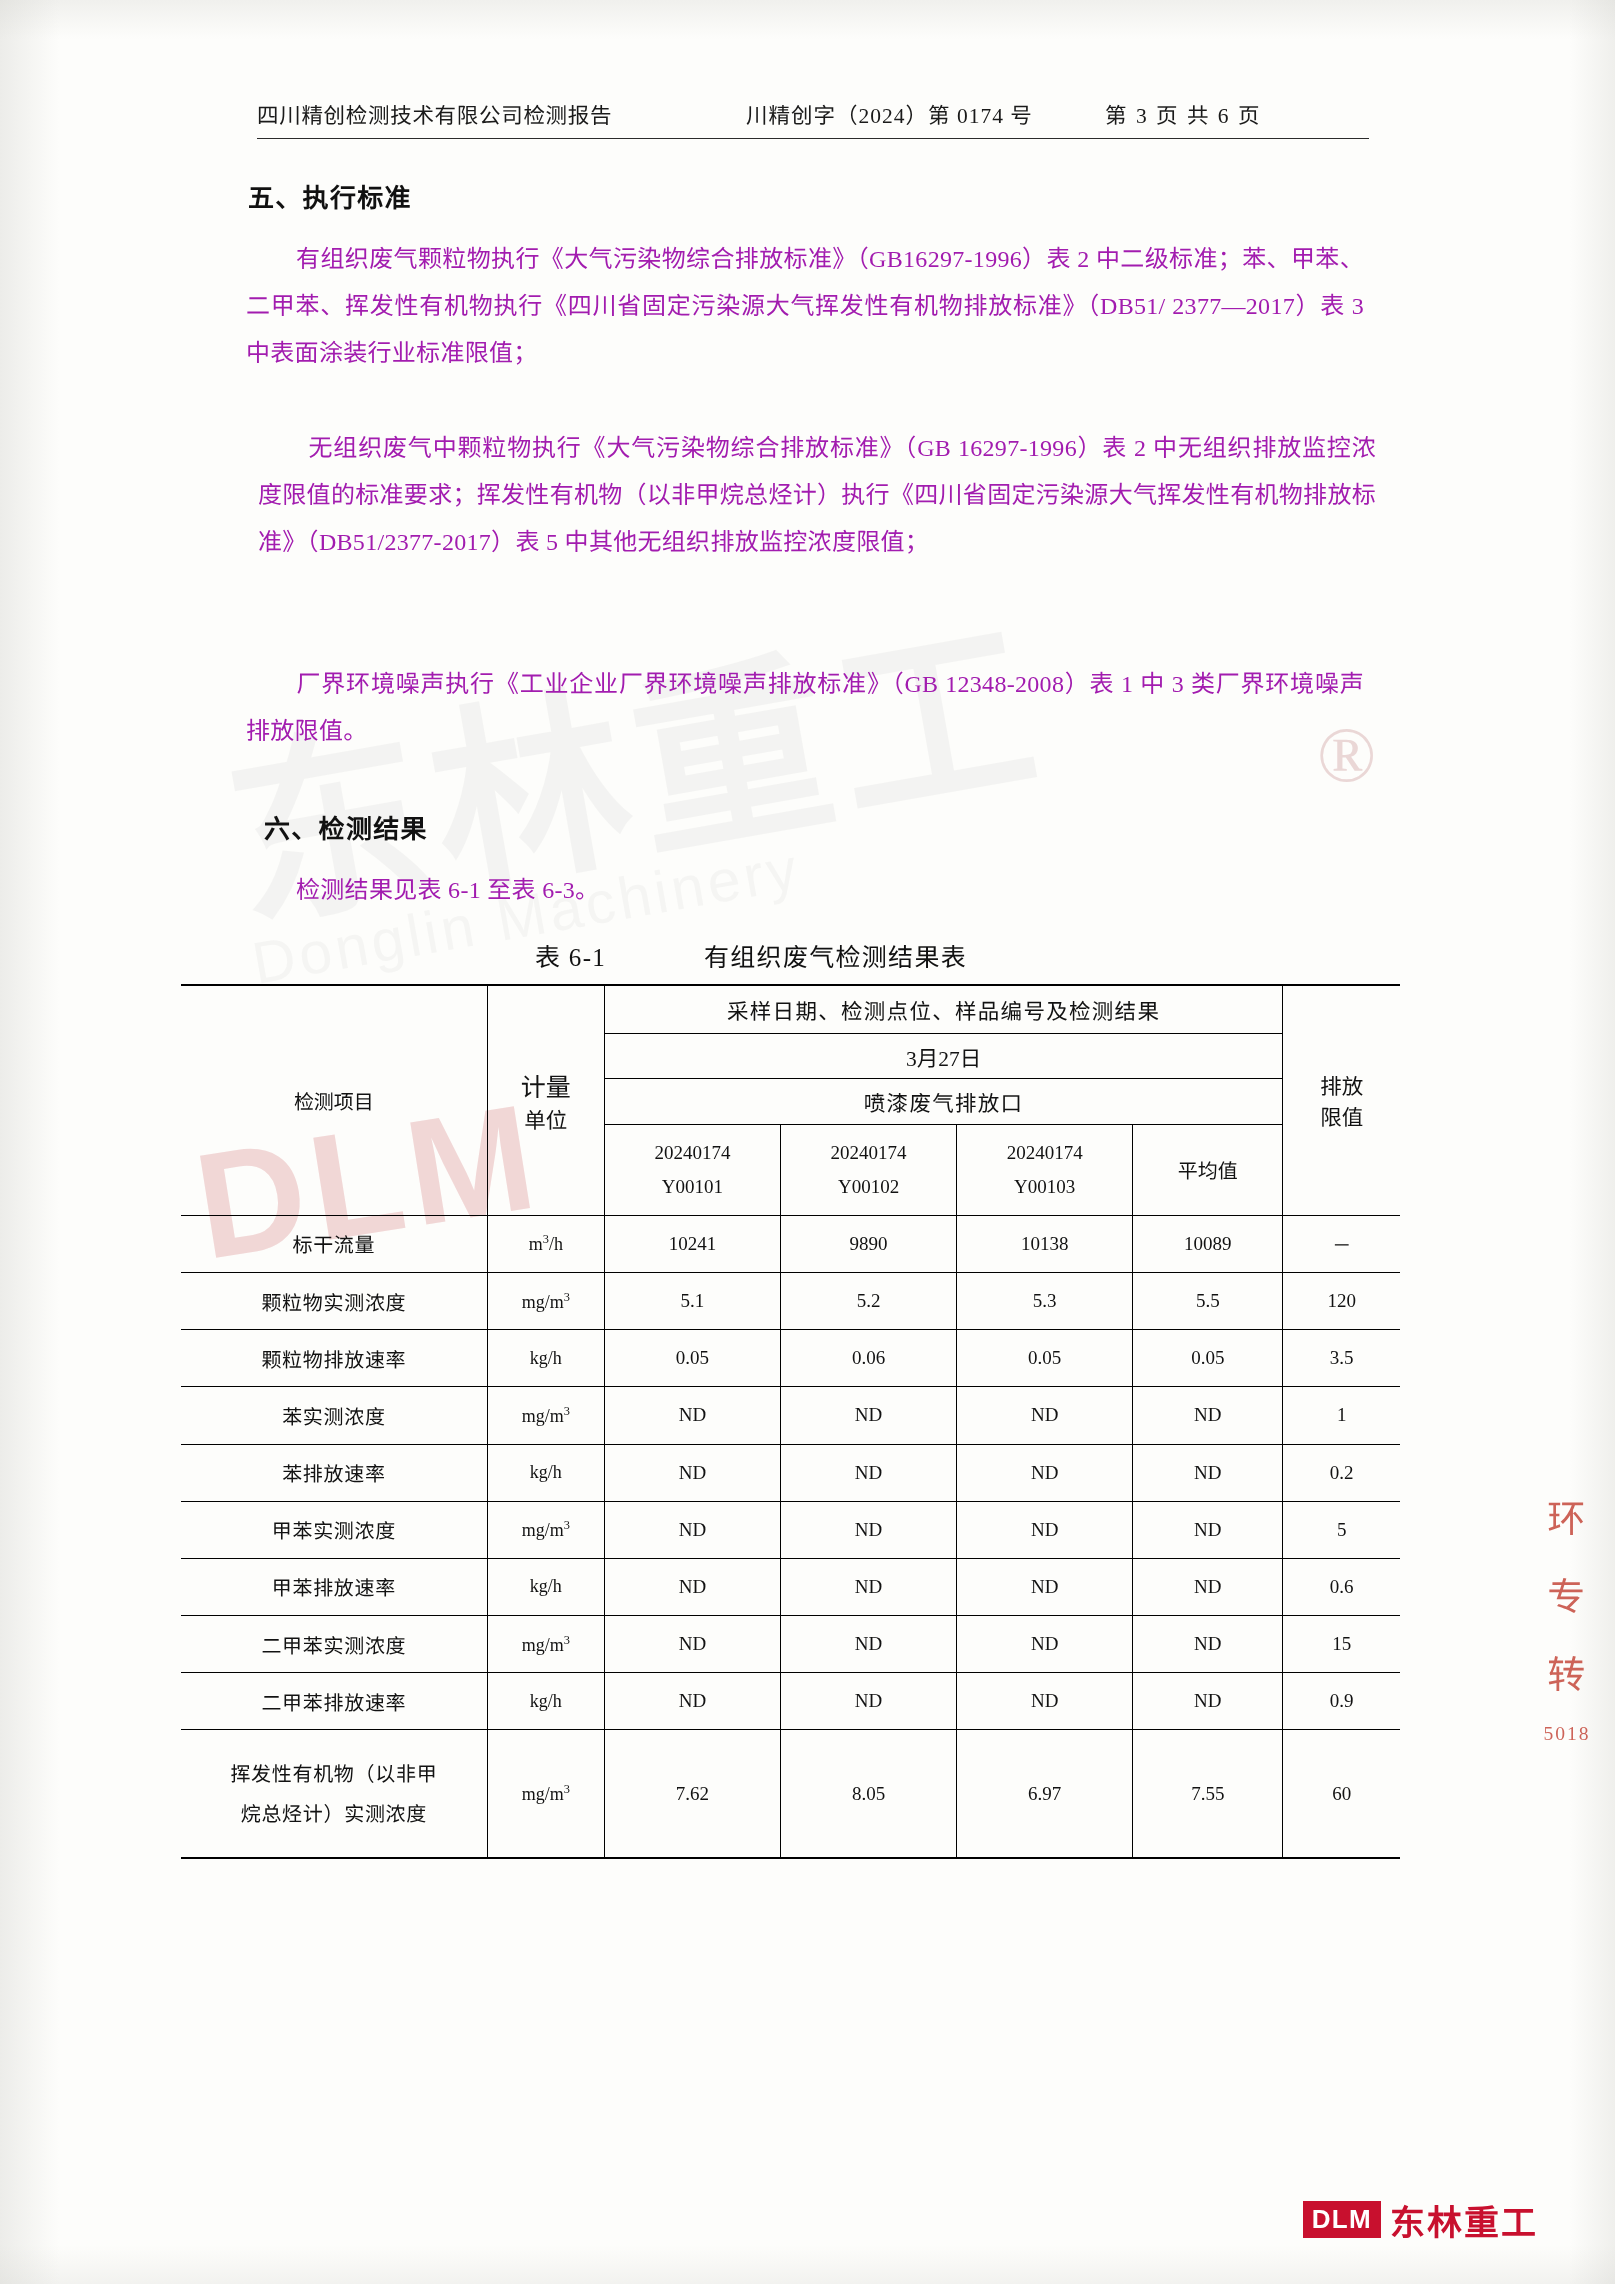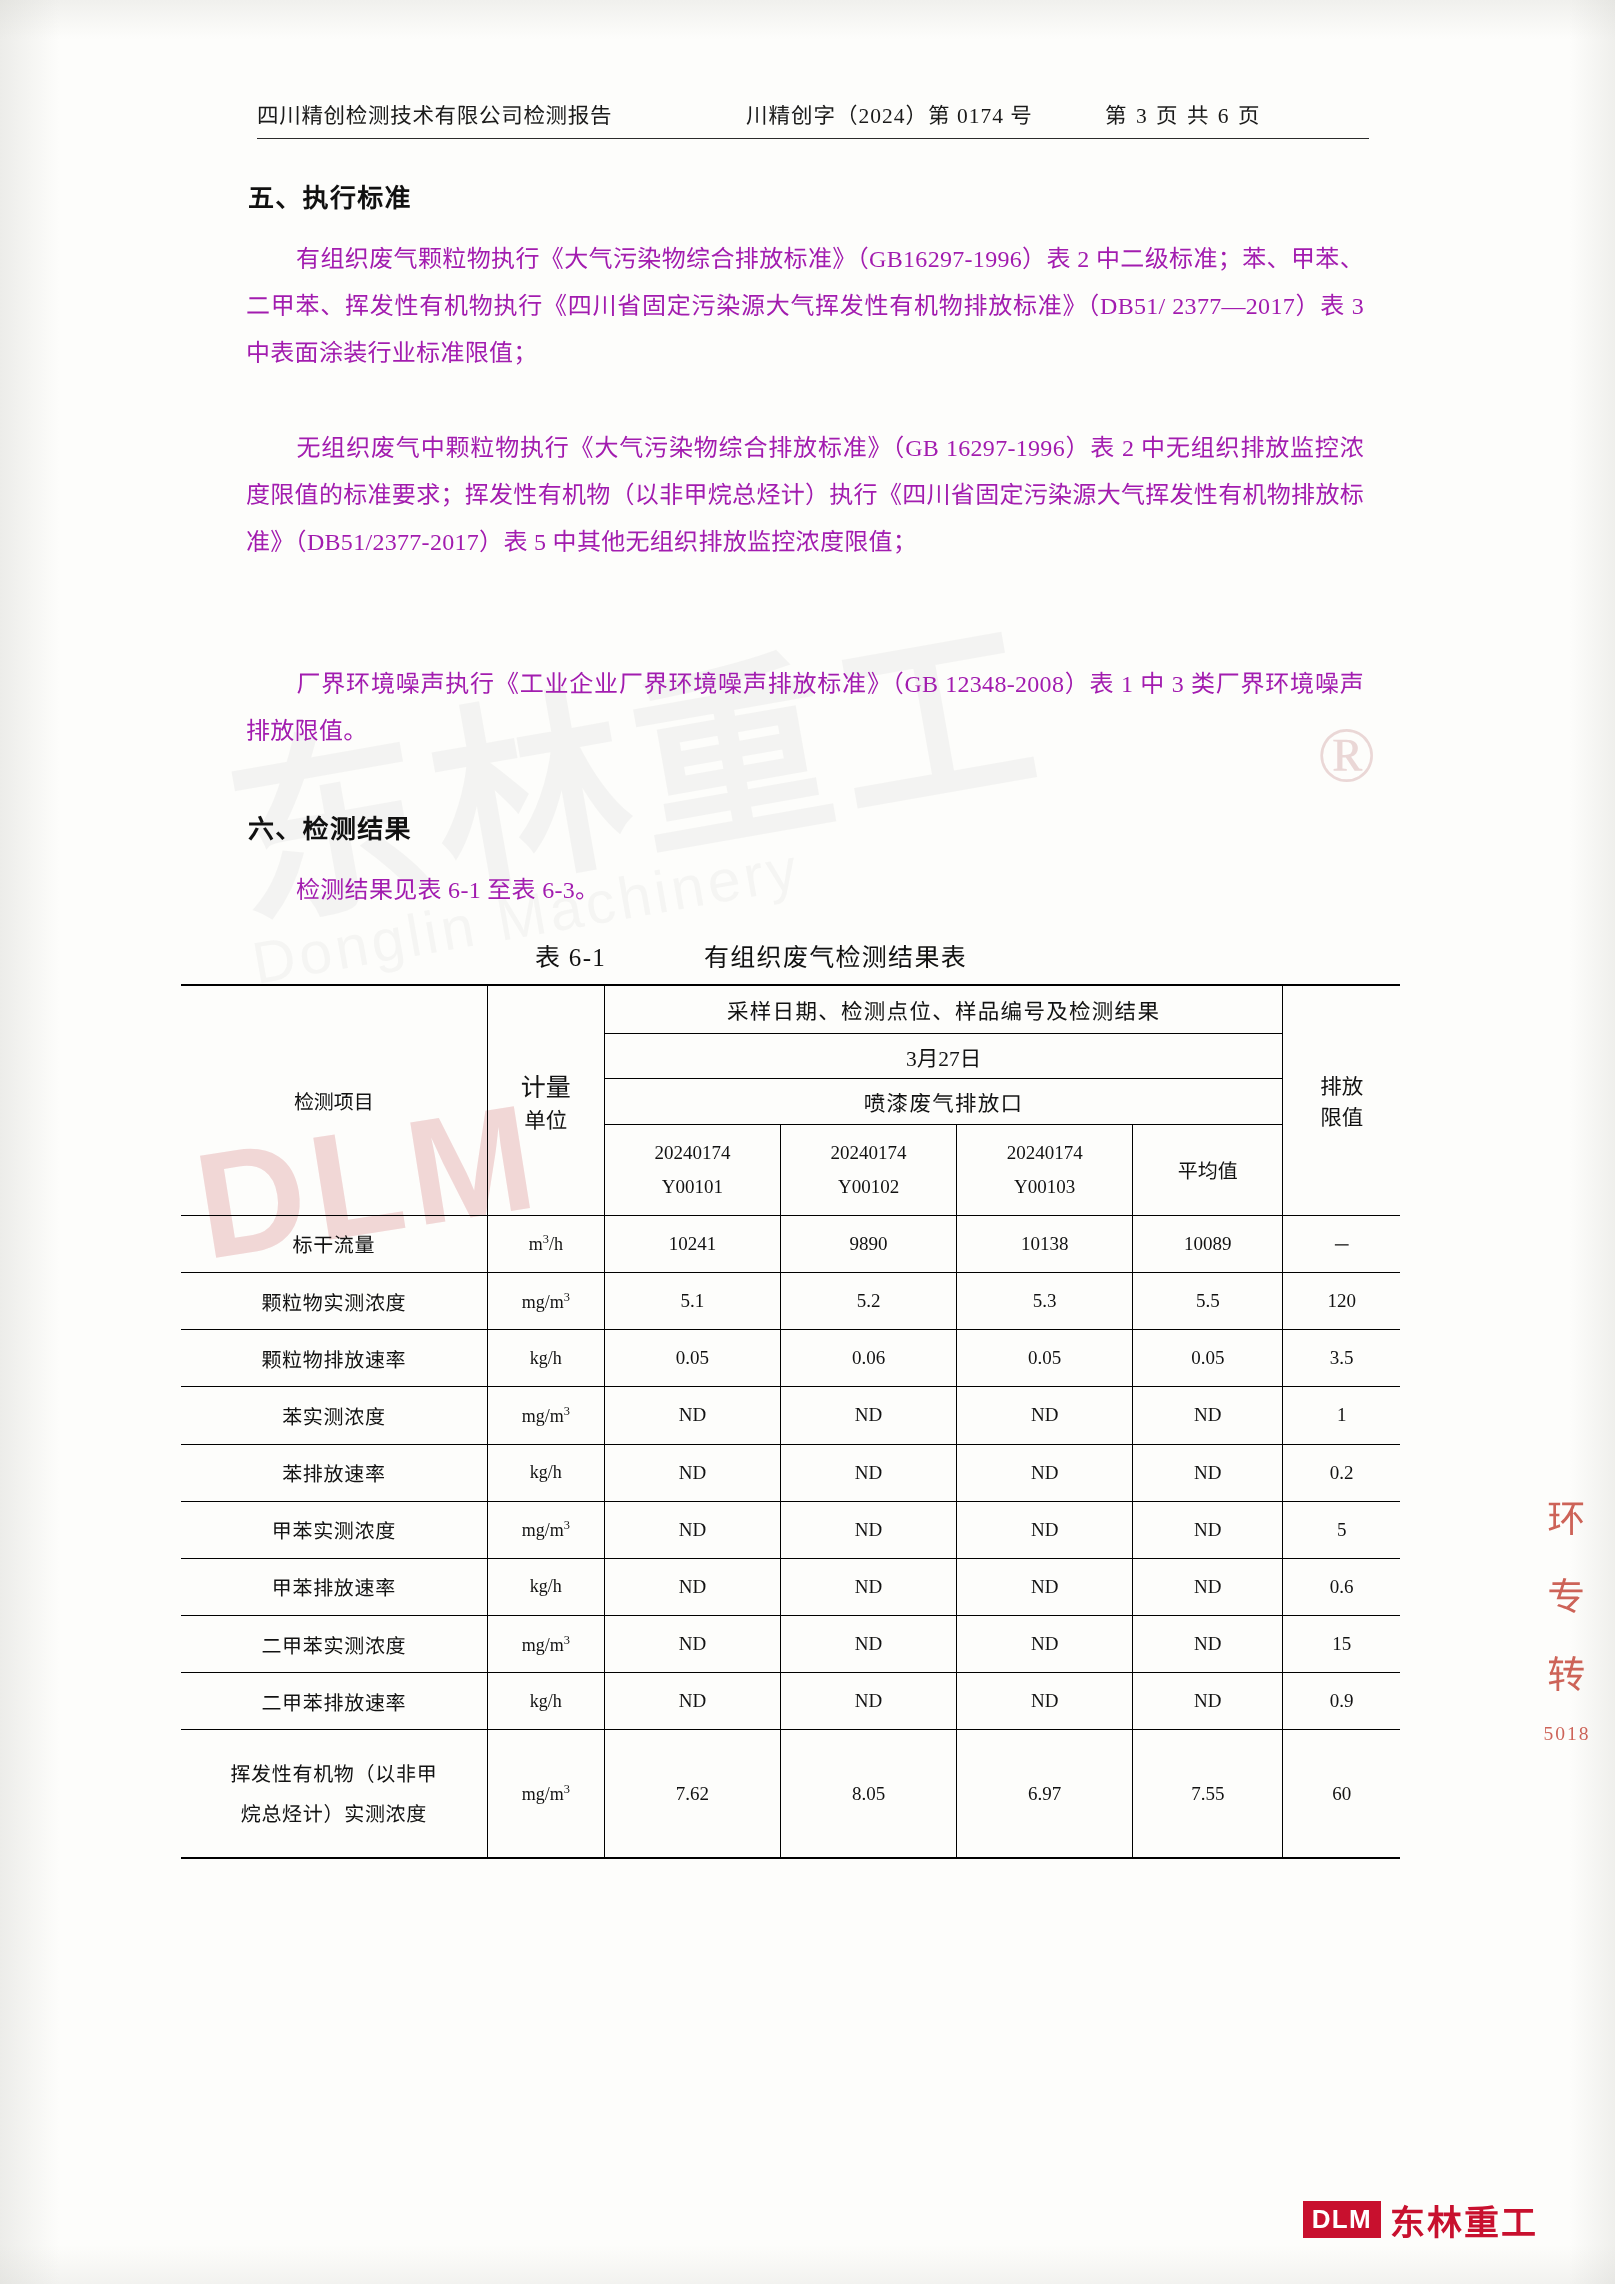--- a/index.html
+++ b/index.html
@@ -224,29 +224,29 @@
     </div>
     <div class="hdr-rule"></div>
   </div>
 
   <div class="section-title" style="left:248px; top:177px;">五、执行标准</div>
 
   <div class="para" style="left:246px; top:236px; width:1118px;">
     <span class="indent"></span><span>有组织废气颗粒物执行《大气污染物综合排放标准》（GB16297-1996）表 2 中二级标准；苯、甲苯、二甲苯、挥发性有机物执行《四川省固定污染源大气挥发性有机物排放标准》（DB51/ 2377—2017）表 3 中表面涂装行业标准限值；</span>
   </div>
 
-  <div class="para" style="left:246px; top:425px; width:1118px;">
+  <div class="para" style="left:258px; top:425px; width:1118px;">
     <span class="indent"></span><span>无组织废气中颗粒物执行《大气污染物综合排放标准》（GB 16297-1996）表 2 中无组织排放监控浓度限值的标准要求；挥发性有机物（以非甲烷总烃计）执行《四川省固定污染源大气挥发性有机物排放标准》（DB51/2377-2017）表 5 中其他无组织排放监控浓度限值；</span>
   </div>
 
   <div class="para" style="left:246px; top:661px; width:1118px;">
     <span class="indent"></span><span>厂界环境噪声执行《工业企业厂界环境噪声排放标准》（GB 12348-2008）表 1 中 3 类厂界环境噪声排放限值。</span>
   </div>
 
-  <div class="section-title" style="left:248px; top:808px;">六、检测结果</div>
+  <div class="section-title" style="left:264px; top:808px;">六、检测结果</div>
 
   <div class="para" style="left:246px; top:867px; width:1118px;">
     <span class="indent"></span><span>检测结果见表 6-1 至表 6-3。</span>
   </div>
 
   <div class="table-caption" style="left:535px; top:937px;">表 6-1</div>
   <div class="table-caption" style="left:704px; top:937px;">有组织废气检测结果表</div>
 
   <table class="results">
     <colgroup>

